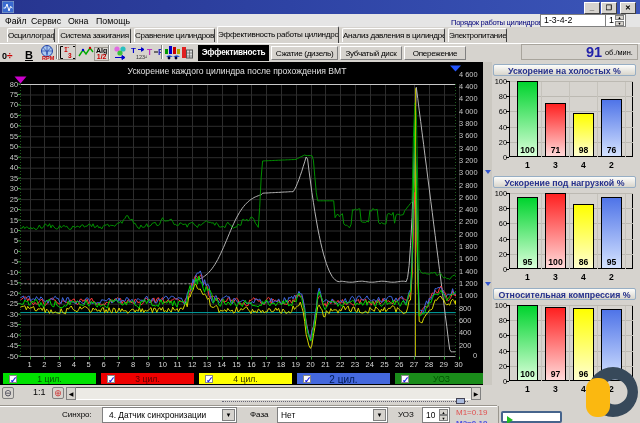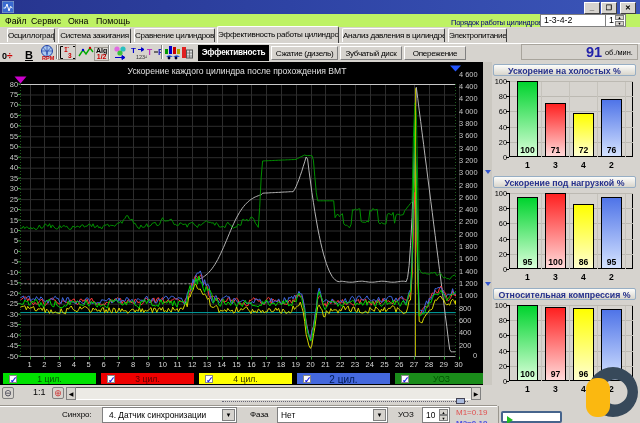--- a/index.html
+++ b/index.html
@@ -6,21 +6,21 @@
 </style></head><body>
 <div class="abs" style="left:0;top:0;width:640px;height:14px;background:linear-gradient(to right,#27358f,#2e43a4 45%,#3b55b8)">
 <svg width="12" height="12" style="position:absolute;left:2px;top:1px">
       <rect width="12" height="12" fill="#3a6ad0" stroke="#9ab"></rect>
       <path d="M1.5 7 L3.5 7 5 3 7 10 8.5 5.5 10.5 7" stroke="#fff" fill="none" stroke-width="1"></path>
     </svg>
 <div style="position:absolute;left:584px;top:2px;width:16px;height:12px;background:#d6d3ce;border-top:1px solid #fff;border-left:1px solid #fff;border-right:1px solid #404040;border-bottom:1px solid #404040;font-size:8px;line-height:10px;text-align:center;font-weight:bold">_</div>
     <div style="position:absolute;left:601px;top:2px;width:16px;height:12px;background:#d6d3ce;border-top:1px solid #fff;border-left:1px solid #fff;border-right:1px solid #404040;border-bottom:1px solid #404040;font-size:7px;line-height:10px;text-align:center;font-weight:bold">❐</div>
     <div style="position:absolute;left:620px;top:2px;width:16px;height:12px;background:#d6d3ce;border-top:1px solid #fff;border-left:1px solid #fff;border-right:1px solid #404040;border-bottom:1px solid #404040;font-size:7px;line-height:10px;text-align:center;font-weight:bold">✕</div>
 </div>
-<div class="abs" style="left:0;top:14px;width:640px;height:13px;background:#bef264;font-size:8.8px;color:#000">
+<div class="abs" style="left:0;top:14px;width:640px;height:13px;background:#e5e5e5;font-size:8.8px;color:#000">
 <span class="abs" style="left:5px;top:2px">Файл</span>
 <span class="abs" style="left:31px;top:2px">Сервис</span>
 <span class="abs" style="left:68px;top:2px">Окна</span>
 <span class="abs" style="left:96px;top:2px">Помощь</span>
 <span class="abs" style="left:451px;top:3.5px;color:#00007a;font-size:7.6px;white-space:nowrap;letter-spacing:-0.3px">Порядок работы цилиндров</span>
 <div class="abs" style="left:540px;top:0px;width:80px;height:13px;background:#fff;border:1px solid #808080;font-size:8.8px;line-height:11px;padding-left:3px">1-3-4-2<div class="abs" style="right:1px;top:1px;width:11px;height:9px;background:#d6d3ce;border:1px solid #808080;font-size:6px;text-align:center;line-height:8px">▼</div></div>
 <div class="abs" style="left:605px;top:0px;width:21px;height:13px;background:#fff;border:1px solid #808080;font-size:8.8px;line-height:11px;padding-left:3px">1<div class="abs" style="right:1px;top:0px;width:9px;height:5px;background:#d6d3ce;border:1px solid #808080;font-size:4px;text-align:center;line-height:4px">▲</div><div class="abs" style="right:1px;bottom:0px;width:9px;height:5px;background:#d6d3ce;border:1px solid #808080;font-size:4px;text-align:center;line-height:4px">▼</div></div>
 </div>
 <div class="abs" style="left:0;top:27px;width:640px;height:17px;background:#d6d3ce">
 </div>
@@ -352,21 +352,21 @@
 <div style="position:absolute;left:506px;top:111px;width:3px;height:1px;background:#000"></div>
 <div style="position:absolute;left:506px;top:96px;width:3px;height:1px;background:#000"></div>
 <div style="position:absolute;left:506px;top:81px;width:3px;height:1px;background:#000"></div>
 <div style="position:absolute;left:517px;top:81px;width:21px;height:76px;background:linear-gradient(to bottom,#00d42e,#d9ffd9);border:1px solid #000"></div>
 <div style="position:absolute;left:517px;top:145px;width:21px;text-align:center;font-size:8.6px;font-weight:bold;color:#000">100</div>
 <div style="position:absolute;left:517px;top:160px;width:21px;text-align:center;font-size:8.6px;font-weight:bold;color:#000">1</div>
 <div style="position:absolute;left:545px;top:103px;width:21px;height:54px;background:linear-gradient(to bottom,#ff2020,#ffd9d9);border:1px solid #000"></div>
 <div style="position:absolute;left:545px;top:145px;width:21px;text-align:center;font-size:8.6px;font-weight:bold;color:#000">71</div>
 <div style="position:absolute;left:545px;top:160px;width:21px;text-align:center;font-size:8.6px;font-weight:bold;color:#000">3</div>
 <div style="position:absolute;left:573px;top:113px;width:21px;height:44px;background:linear-gradient(to bottom,#ffff00,#ffffd0);border:1px solid #000"></div>
-<div style="position:absolute;left:573px;top:145px;width:21px;text-align:center;font-size:8.6px;font-weight:bold;color:#000">72</div>
+<div style="position:absolute;left:573px;top:145px;width:21px;text-align:center;font-size:8.6px;font-weight:bold;color:#000">98</div>
 <div style="position:absolute;left:573px;top:160px;width:21px;text-align:center;font-size:8.6px;font-weight:bold;color:#000">4</div>
 <div style="position:absolute;left:601px;top:99px;width:21px;height:58px;background:linear-gradient(to bottom,#4f74e8,#d4e2ff);border:1px solid #000"></div>
 <div style="position:absolute;left:601px;top:145px;width:21px;text-align:center;font-size:8.6px;font-weight:bold;color:#000">76</div>
 <div style="position:absolute;left:601px;top:160px;width:21px;text-align:center;font-size:8.6px;font-weight:bold;color:#000">2</div>
 <div style="position:absolute;left:493px;top:176px;width:143px;height:12px;background:linear-gradient(to bottom,#fdfdfb,#d8d5cc);border:1px solid #97aec4;border-radius:2px;text-align:center;font-size:8.8px;font-weight:bold;color:#26318c;line-height:12px">Ускорение под нагрузкой %</div>
 <div style="position:absolute;left:509px;top:193px;width:124px;height:76px;background:#d6d3ce;border:1px solid #000"></div>
 <div style="position:absolute;left:510px;top:254px;width:123px;height:1px;background:#bcb9b2"></div>
 <div style="position:absolute;left:510px;top:239px;width:123px;height:1px;background:#bcb9b2"></div>
 <div style="position:absolute;left:510px;top:223px;width:123px;height:1px;background:#bcb9b2"></div>
 <div style="position:absolute;left:510px;top:208px;width:123px;height:1px;background:#bcb9b2"></div>

